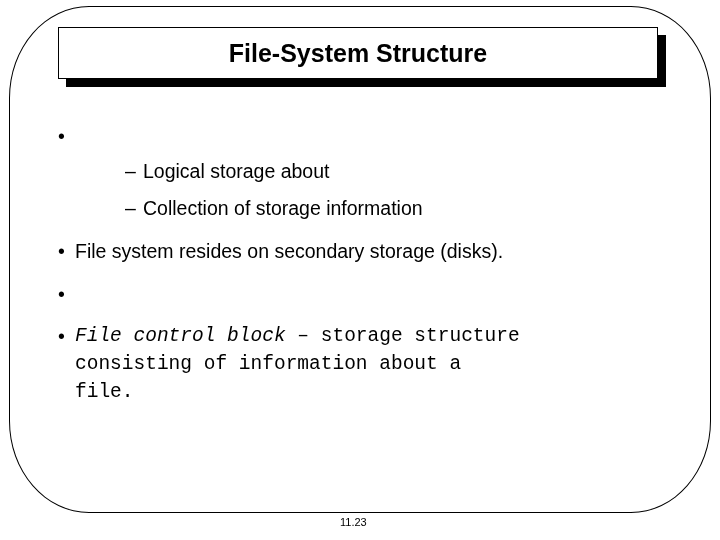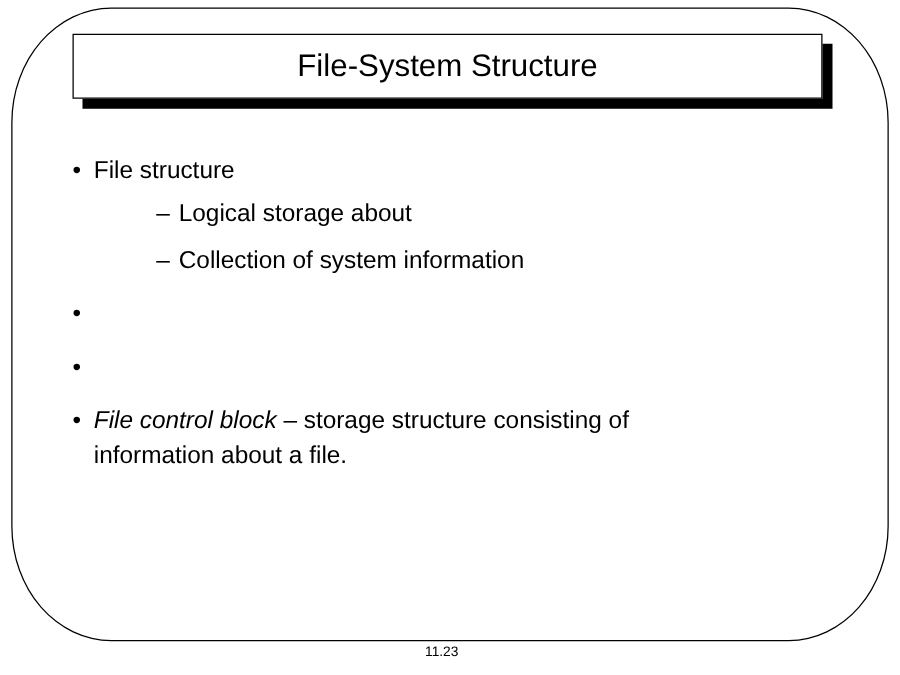--- a/index.html
+++ b/index.html
@@ -10,65 +10,65 @@
   .frame{
     position:absolute;left:9px;top:6px;width:702px;height:507px;
     border:1px solid #000;border-radius:80px / 92px;
     box-sizing:border-box;
   }
   .title-box{
     position:absolute;left:58px;top:27px;width:600px;height:52px;
     background:#ffffff;border:1px solid #000;box-shadow:8px 8px 0 #000000;
     box-sizing:border-box;display:flex;align-items:center;justify-content:center;
   }
-  .title{font-size:25px;font-weight:normal;color:#000;}
+  .title{font-size:25px;font-weight:bold;color:#000;}
   .content{position:absolute;left:58px;top:122px;width:578px;}
   .b{display:flex;align-items:flex-start;line-height:28px;font-size:19.5px;color:#000;}
   .m{flex:0 0 17px;}
   .l2{margin-left:67px;}
   .l2 .m{flex:0 0 18px;}
   .i1{margin-top:7px;}
   .i2{margin-top:9px;}
   .i3{margin-top:15px;}
   .i4{margin-top:15px;}
   .i5{margin-top:14px;}
   .t{display:inline-block;}
-  .t-narrow{max-width:452px;}
+  .t-narrow{max-width:452px;font-family:Liberation Mono, monospace;}
   .footer-course{
     position:absolute;left:8px;top:514px;font-size:11px;color:#c00000;
   }
   .footer-page{
     position:absolute;left:340px;top:516px;font-size:11px;color:#000;text-align:center;
   }
 </style>
 </head>
 <body>
 
 <div class="slide">
   <div class="frame"></div>
 
   <div class="title-box">
     <div class="title">File-System Structure</div>
   </div>
 
   <div class="content">
     <div class="b l1 i0">
       <span class="m">•</span>
-      <span class="t">File structure</span>
     </div>
     <div class="b l2 i1">
       <span class="m">–</span>
       <span class="t">Logical storage about</span>
     </div>
     <div class="b l2 i2">
       <span class="m">–</span>
-      <span class="t">Collection of system information</span>
+      <span class="t">Collection of storage information</span>
     </div>
     <div class="b l1 i3">
       <span class="m">•</span>
+      <span class="t">File system resides on secondary storage (disks).</span>
     </div>
     <div class="b l1 i4">
       <span class="m">•</span>
     </div>
     <div class="b l1 i5">
       <span class="m">•</span>
       <span class="t t-narrow"><i>File control block</i><span> – storage structure consisting of information about a file.</span></span>
     </div>
   </div>
 

